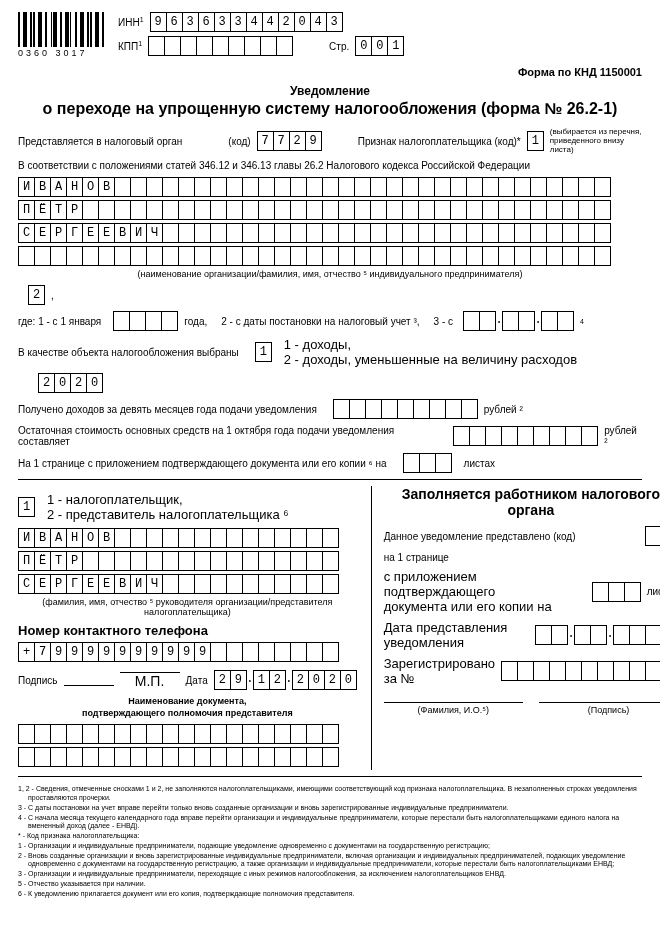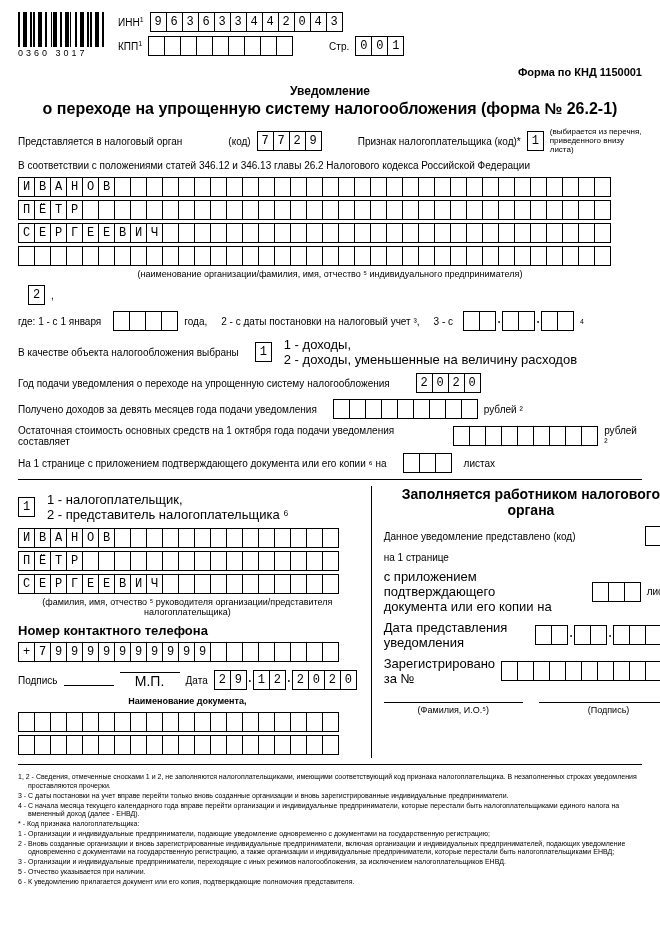--- a/index.html
+++ b/index.html
@@ -337,21 +337,20 @@
   <div class="cells" style="margin-left:10px">
       <div class="cell">1</div>
     </div>
   <div style="margin-left:6px">
     <div class="sm">1 - доходы,</div>
     <div class="sm">2 - доходы, уменьшенные на величину расходов</div>
   </div>
 </div>
 
 <div class="row">
-  <span>Год подачи уведомления о переходе на упрощенную систему налогообложения</span>
   <div class="cells" id="year" style="margin-left:20px">
       <div class="cell">2</div>
       <div class="cell">0</div>
       <div class="cell">2</div>
       <div class="cell">0</div>
     </div>
 </div>
 
 <div class="row">
   <span>Получено доходов за девять месяцев года подачи уведомления</span>
@@ -512,20 +511,21 @@
           <div class="cell">1</div>
           <div class="cell">2</div>
           <div class="cell dot">.</div>
           <div class="cell">2</div>
           <div class="cell">0</div>
           <div class="cell">2</div>
           <div class="cell">0</div>
         </div>
     </div>
     <div class="cap" style="font-weight:bold;margin-top:6px">Наименование документа,</div>
+    <div class="cap" style="font-weight:bold;margin-top:-4px">подтверждающего полномочия представителя</div>
     <div id="doclines">
         <div class="cells" style="margin: 3px 0px;">
           <div class="cell"></div>
           <div class="cell"></div>
           <div class="cell"></div>
           <div class="cell"></div>
           <div class="cell"></div>
           <div class="cell"></div>
           <div class="cell"></div>
           <div class="cell"></div>

